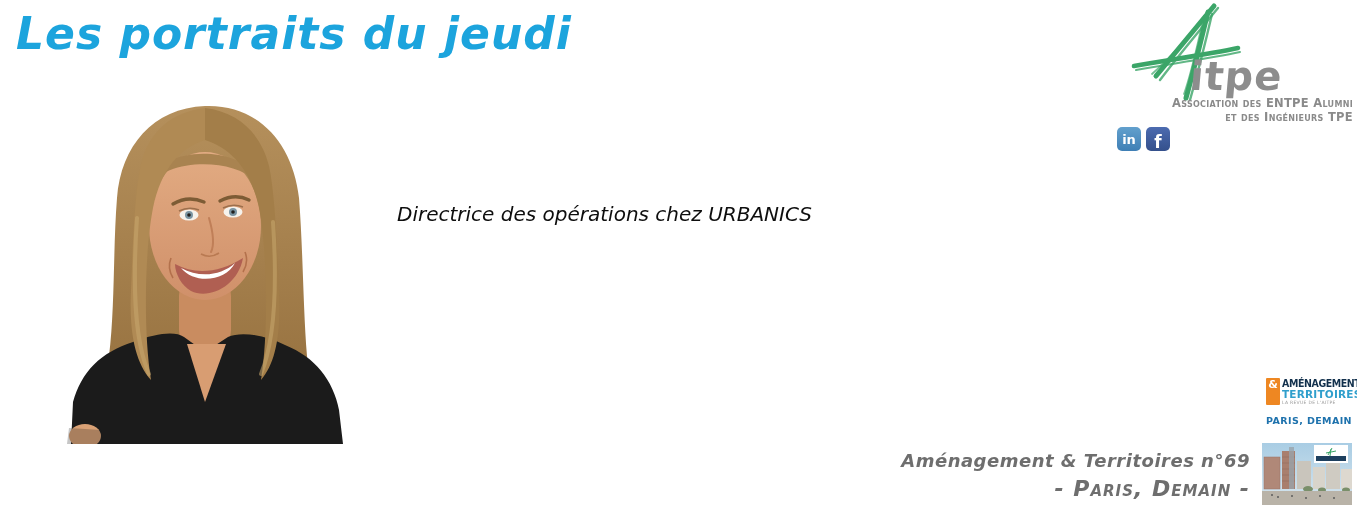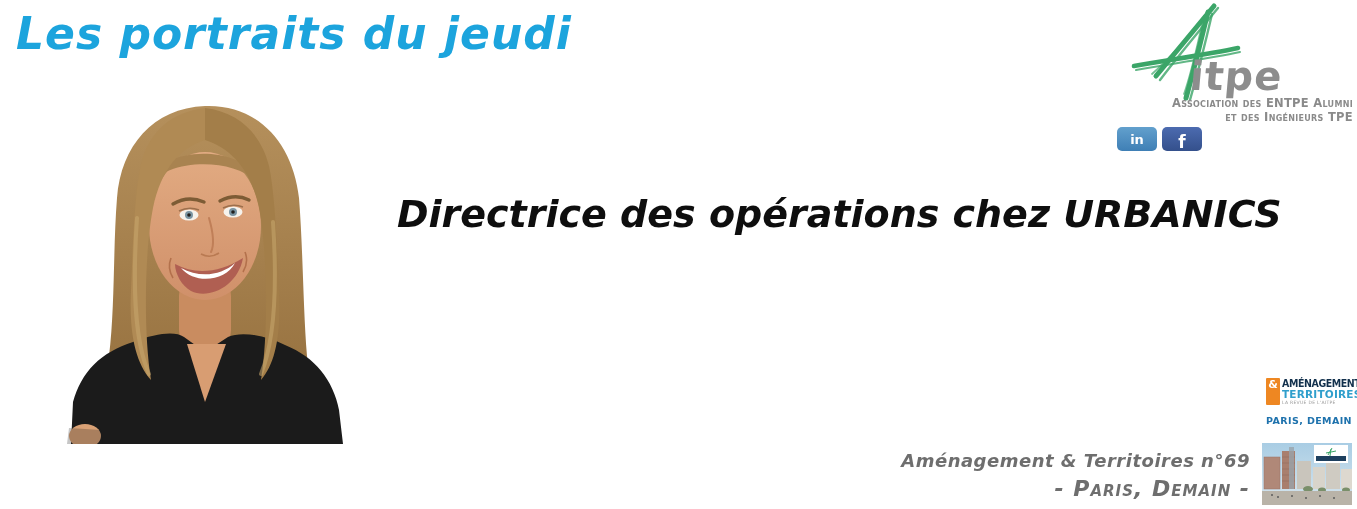--- a/index.html
+++ b/index.html
@@ -15,37 +15,37 @@
     position:absolute;left:16px;top:8px;
     font-size:44px;font-weight:bold;font-style:italic;
     color:#1CA4DD;letter-spacing:1px;white-space:nowrap;
   }
   
   .portrait{position:absolute;left:63px;top:98px;width:284px;height:346px;}
   
   .person{position:absolute;left:397px;top:196px;color:#0e0e0e;white-space:nowrap;}
   .person .name{font-size:45px;font-weight:bold;font-style:italic;line-height:53px;letter-spacing:0px;}
   .person .cred{font-size:29px;font-weight:bold;font-style:italic;line-height:37px;}
-  .person .role{font-size:38px;font-weight:bold;font-style:italic;line-height:37px;}
+  .person .role{font-size:20px;font-weight:normal;font-style:italic;line-height:37px;}
   
   .aitpe-a{position:absolute;left:1126px;top:2px;width:122px;height:100px;}
   .aitpe-word{
     position:absolute;left:1190px;top:56px;
     font-size:40px;font-weight:bold;color:#8D8D8D;
     transform:skewX(-5deg);letter-spacing:1px;line-height:40px;
   }
   .aitpe-tagline{
     position:absolute;left:1172px;top:97px;
     font-size:11.5px;font-weight:bold;color:#8A8A8A;
     font-variant:small-caps;line-height:13.5px;letter-spacing:0.3px;white-space:nowrap;text-align:right;
   }
   .site-row{position:absolute;left:1117px;top:127px;display:flex;align-items:center;gap:5px;}
   .site-url{font-size:29px;font-weight:bold;color:#000;letter-spacing:-1px;white-space:nowrap;}
   .icon-sq{
-    width:40px;height:24px;border-radius:5px;
+    width:24px;height:24px;border-radius:5px;
     display:flex;align-items:flex-end;justify-content:center;
     color:#fff;font-weight:bold;box-sizing:border-box;cursor:pointer;
   }
   .icon-li{background:linear-gradient(#62a0cd,#3f7fb5);font-size:13px;align-items:center;}
   .icon-fb{background:linear-gradient(#4c6bb0,#34508c);font-size:17px;line-height:17px;}
   
   .mag-logo{position:absolute;left:1266px;top:378px;width:86px;}
   .mag-logo .row{display:flex;align-items:flex-start;}
   .amp-block{
     width:14px;height:27px;background:#EE8722;border-radius:1px;

